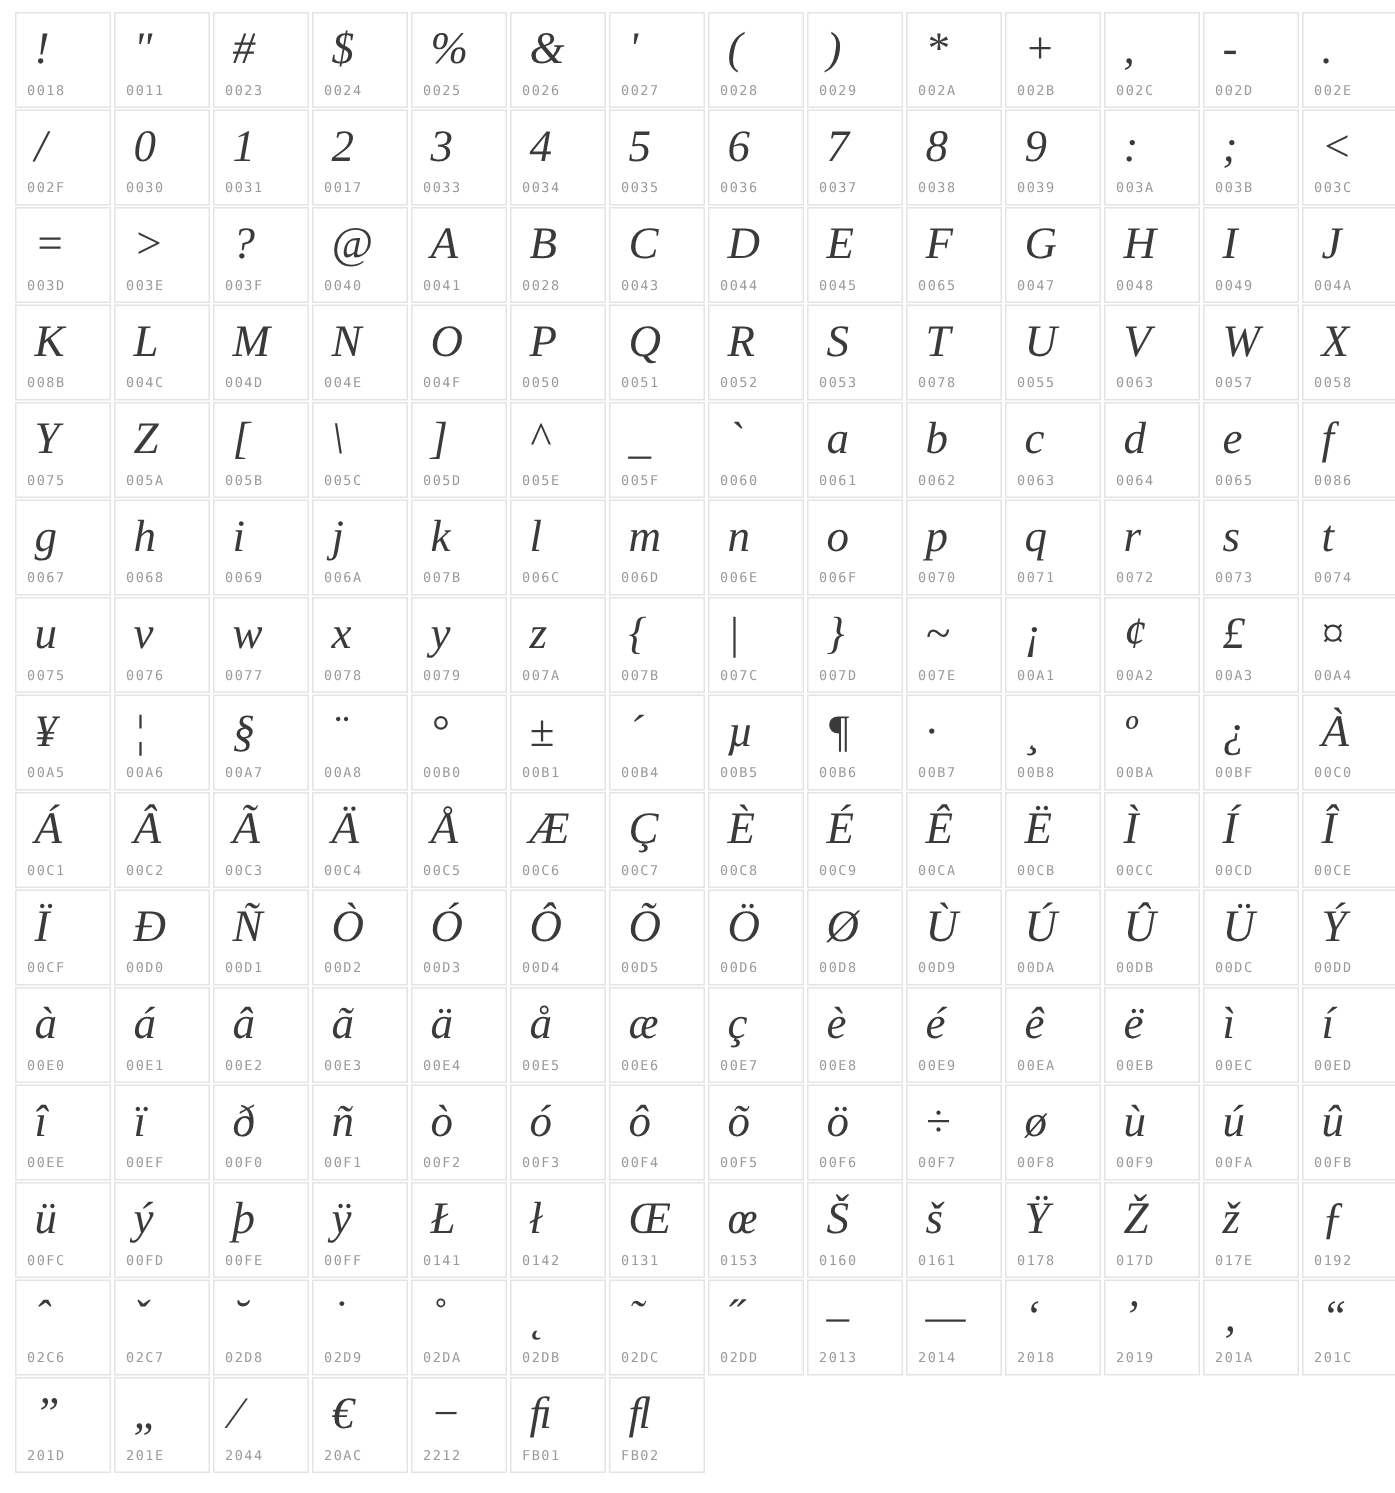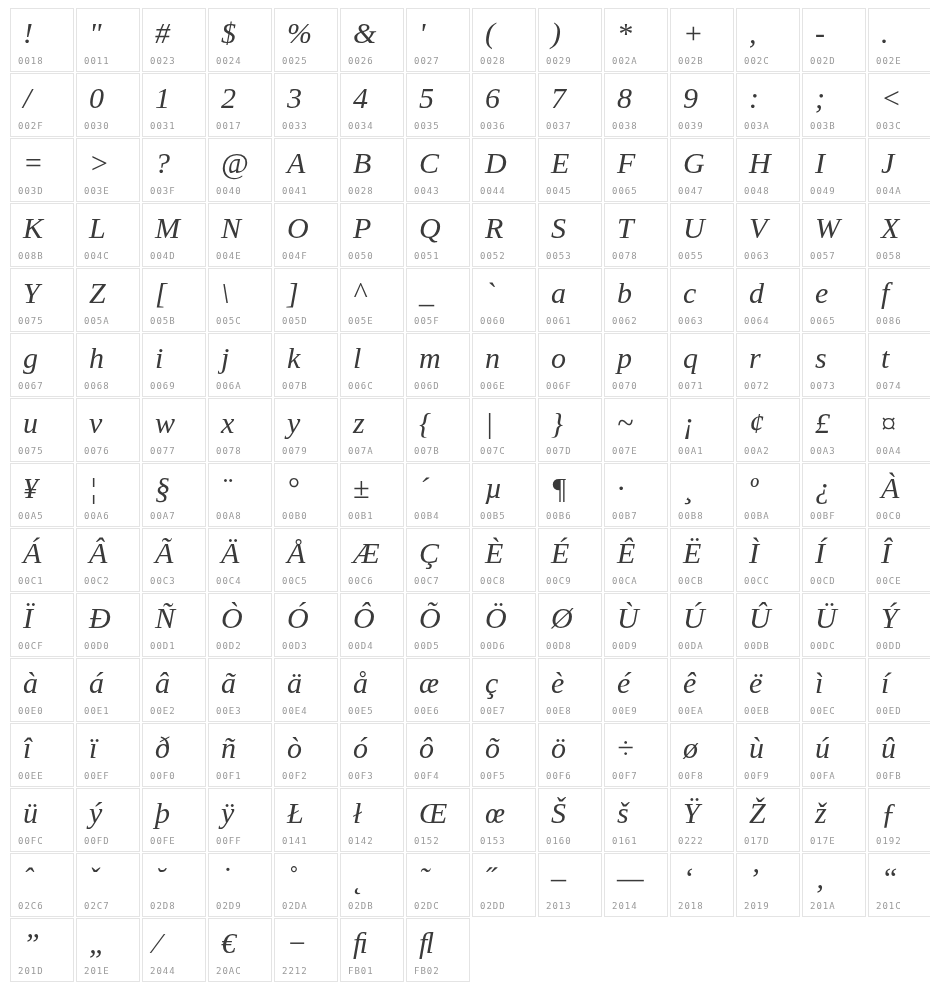--- a/index.html
+++ b/index.html
@@ -918,41 +918,41 @@
     <span class="cp">0141</span>
   </div>
 
   <div class="cell">
     <span class="glyph">ł</span>
     <span class="cp">0142</span>
   </div>
 
   <div class="cell">
     <span class="glyph">Œ</span>
-    <span class="cp">0152</span>
+    <span class="cp">0131</span>
   </div>
 
   <div class="cell">
     <span class="glyph">œ</span>
     <span class="cp">0153</span>
   </div>
 
   <div class="cell">
     <span class="glyph">Š</span>
     <span class="cp">0160</span>
   </div>
 
   <div class="cell">
     <span class="glyph">š</span>
     <span class="cp">0161</span>
   </div>
 
   <div class="cell">
     <span class="glyph">Ÿ</span>
-    <span class="cp">0222</span>
+    <span class="cp">0178</span>
   </div>
 
   <div class="cell">
     <span class="glyph">Ž</span>
     <span class="cp">017D</span>
   </div>
 
   <div class="cell">
     <span class="glyph">ž</span>
     <span class="cp">017E</span>

